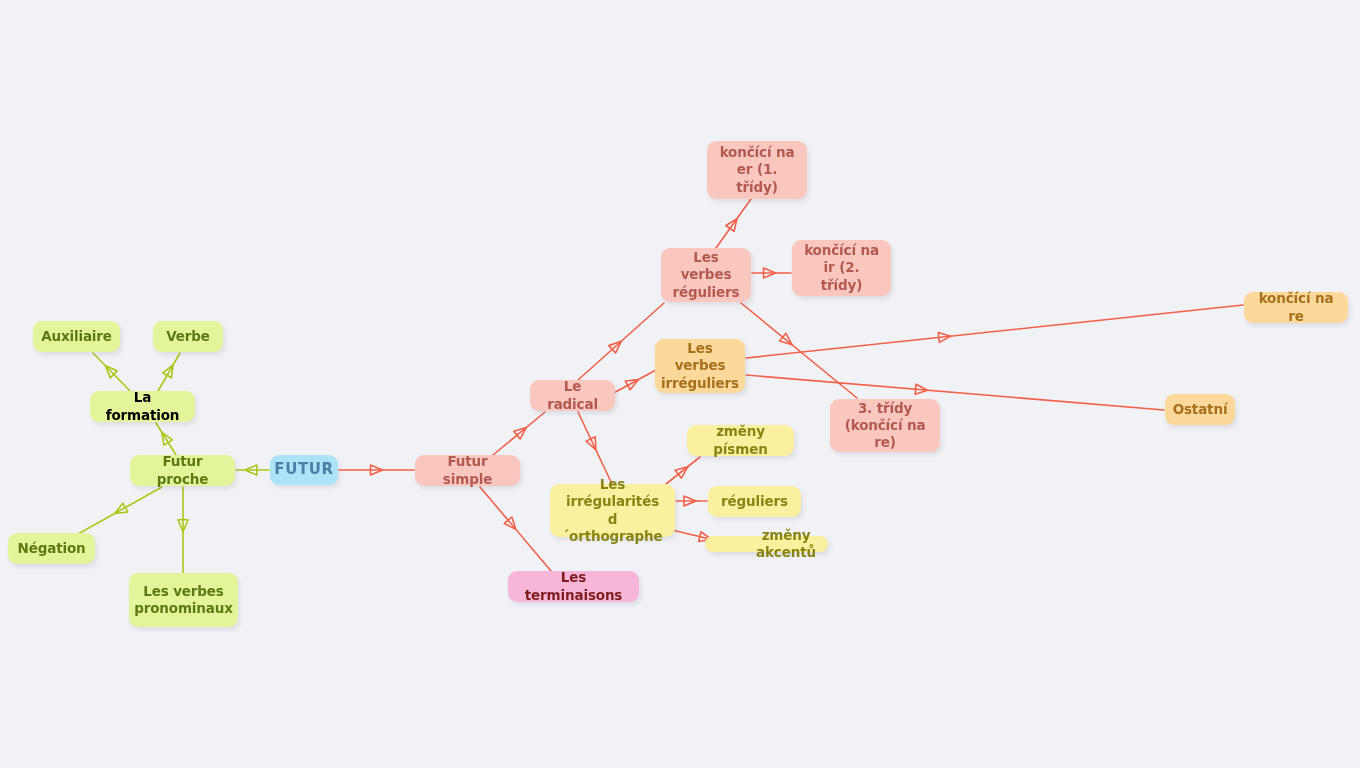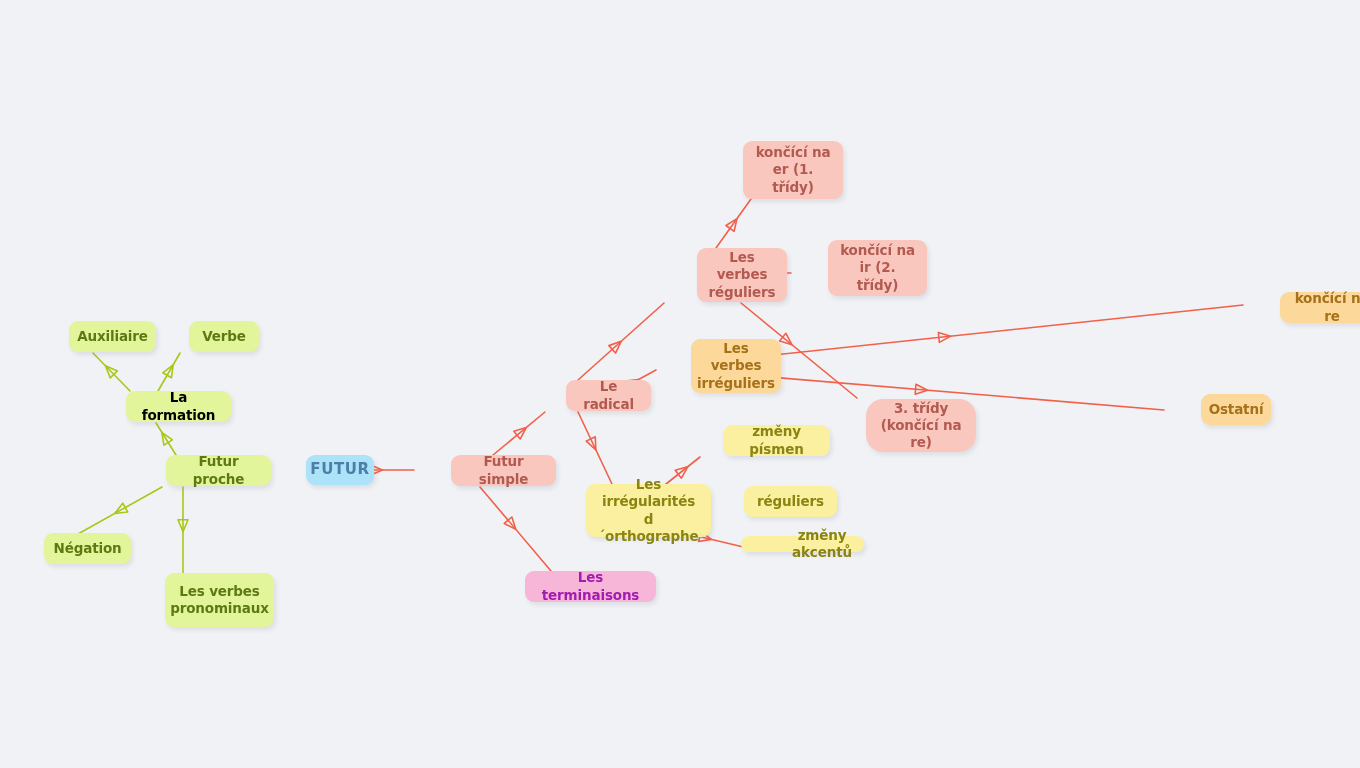--- a/index.html
+++ b/index.html
@@ -33,21 +33,20 @@
     justify-content: center;
     text-align: center;
     border-radius: 9px;
     font-weight: bold;
     font-size: 13.5px;
     line-height: 1.28;
     letter-spacing: -0.15px;
     padding: 5px 9px;
     box-shadow: 2px 3px 4px rgba(120,125,140,0.16);
     white-space: pre-line;
-    margin-left: 36px;
     -webkit-font-smoothing: antialiased;
   }
   .node.center {
     font-size: 15px;
     letter-spacing: 0.6px;
   }
 </style>
 </head>
 <body>
 
@@ -144,26 +143,26 @@
       <div class="node" style="left: 129px; top: 573px; width: 109px; height: 54px; background: rgb(227, 245, 154); color: rgb(93, 122, 18);">Les verbes
 pronominaux</div>
       <div class="node" style="left: 415px; top: 455px; width: 105px; height: 31px; background: rgb(250, 199, 191); color: rgb(178, 90, 80);">Futur simple</div>
       <div class="node" style="left: 530px; top: 380px; width: 85px; height: 31px; background: rgb(250, 199, 191); color: rgb(178, 90, 80);">Le radical</div>
       <div class="node" style="left: 661px; top: 248px; width: 90px; height: 54px; background: rgb(250, 199, 191); color: rgb(178, 90, 80);">Les verbes
 réguliers</div>
       <div class="node" style="left: 707px; top: 141px; width: 100px; height: 58px; background: rgb(250, 199, 191); color: rgb(178, 90, 80);">končící na
 er (1. třídy)</div>
       <div class="node" style="left: 792px; top: 240px; width: 99px; height: 56px; background: rgb(250, 199, 191); color: rgb(178, 90, 80);">končící na
 ir (2. třídy)</div>
-      <div class="node" style="left: 830px; top: 399px; width: 110px; height: 53px; background: rgb(250, 199, 191); color: rgb(178, 90, 80); border-radius: 17px;">3. třídy
+      <div class="node" style="left: 830px; top: 399px; width: 110px; height: 53px; background: rgb(250, 199, 191); color: rgb(178, 90, 80);">3. třídy
 (končící na re)</div>
       <div class="node" style="left: 655px; top: 339px; width: 90px; height: 54px; background: rgb(252, 216, 154); color: rgb(165, 113, 26);">Les verbes
 irréguliers</div>
       <div class="node" style="left: 1244px; top: 292px; width: 104px; height: 31px; background: rgb(252, 216, 154); color: rgb(165, 113, 26);">končící na re</div>
       <div class="node" style="left: 1165px; top: 394px; width: 70px; height: 31px; background: rgb(252, 216, 154); color: rgb(165, 113, 26);">Ostatní</div>
       <div class="node" style="left: 550px; top: 484px; width: 125px; height: 53px; background: rgb(250, 240, 160); color: rgb(138, 132, 18);">Les irrégularités
 d´orthographe</div>
       <div class="node" style="left: 687px; top: 425px; width: 107px; height: 31px; background: rgb(250, 240, 160); color: rgb(138, 132, 18);">změny písmen</div>
       <div class="node" style="left: 708px; top: 486px; width: 93px; height: 31px; background: rgb(250, 240, 160); color: rgb(138, 132, 18);">réguliers</div>
       <div class="node" style="left: 705px; top: 536px; width: 123px; height: 16px; background: rgb(250, 240, 160); color: rgb(138, 132, 18); padding-left: 48px;">změny akcentů</div>
-      <div class="node" style="left: 489px; top: 571px; width: 131px; height: 31px; background: rgb(247, 182, 216); color: #a21caf;">Les terminaisons</div>
+      <div class="node" style="left: 508px; top: 571px; width: 131px; height: 31px; background: rgb(247, 182, 216); color: #7f1d1d;">Les terminaisons</div>
     </div>
 </div>
 
 </body></html>

